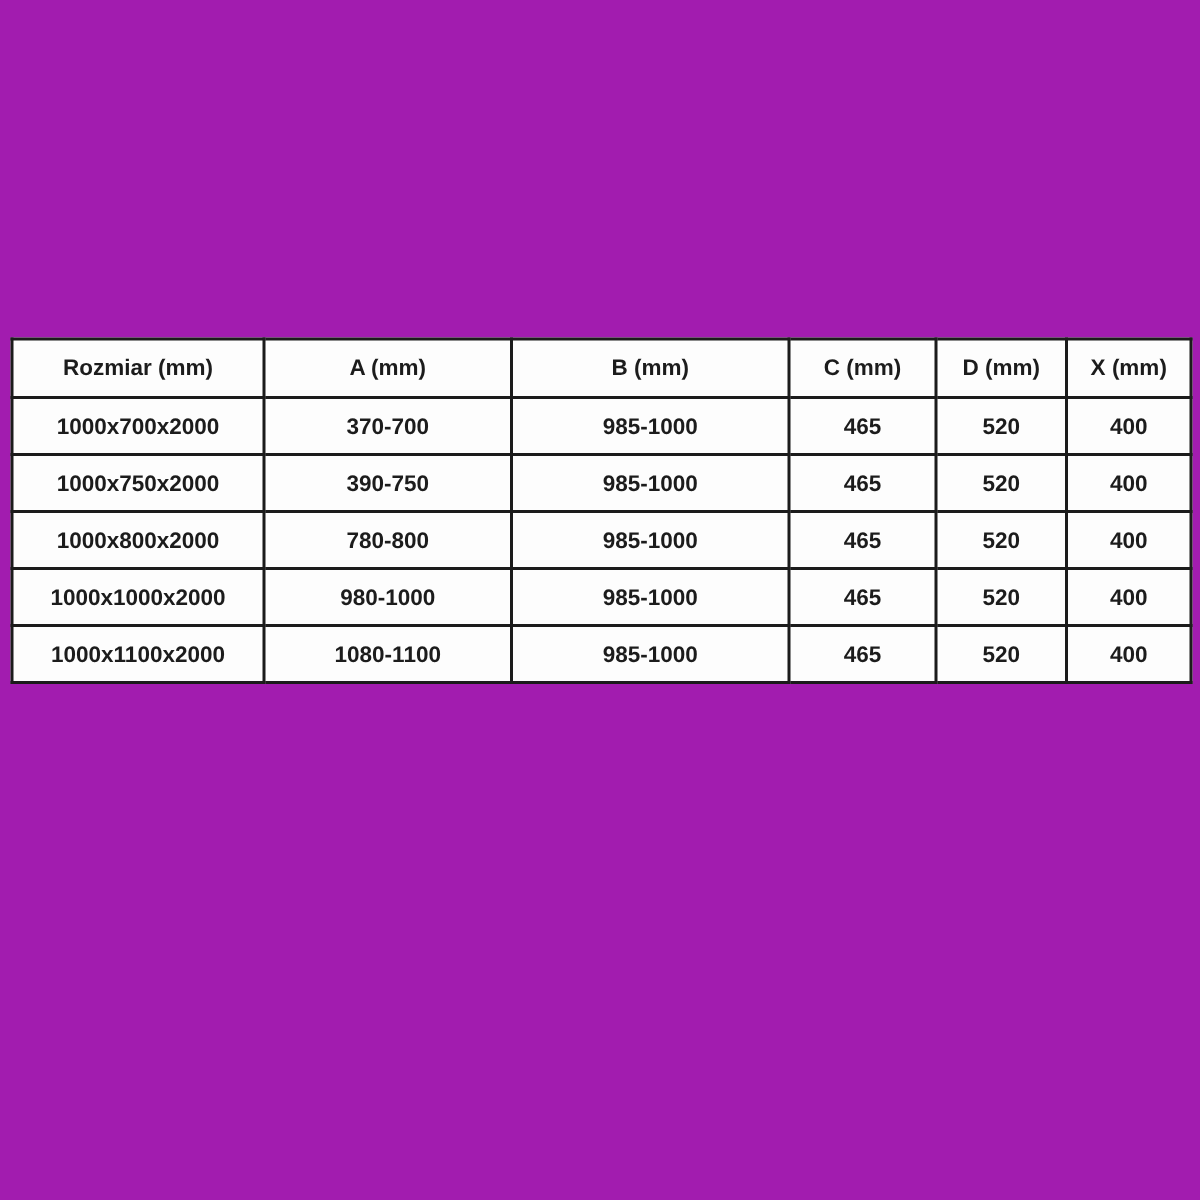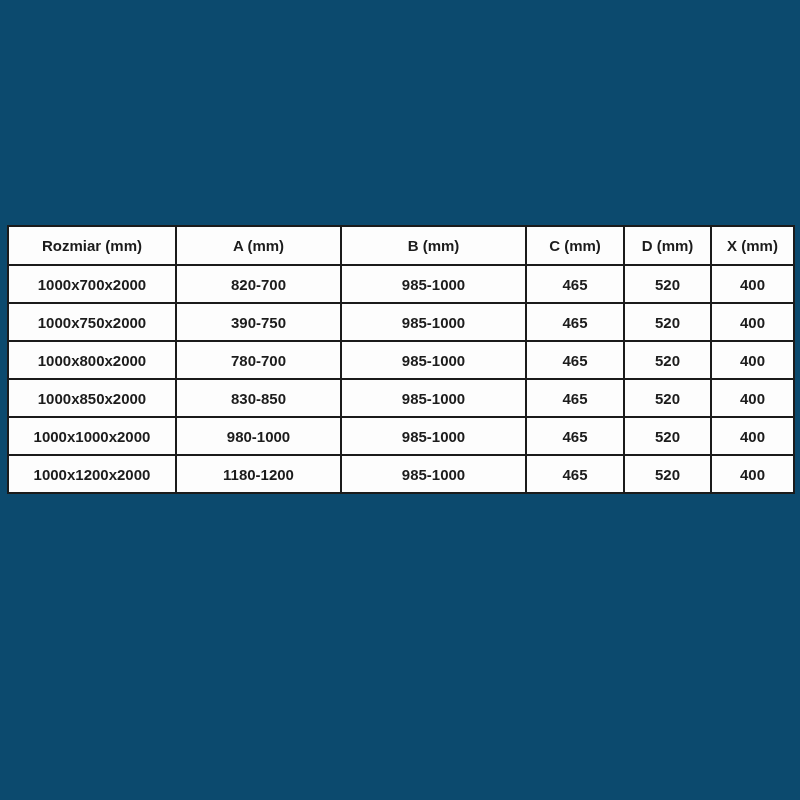--- a/index.html
+++ b/index.html
@@ -46,21 +46,21 @@
     height: 37px;
   }
   table.spec-table td {
     font-weight: bold;
     height: 36px;
   }
 </style>
 </head>
 <body style="background: rgb(61, 61, 61);">
 
-<div class="canvas" style="background: #0c4a6e;">
+<div class="canvas" style="background: #a21caf;">
   <div class="spec-table-wrap">
     <table class="spec-table" style="background: rgb(253, 253, 253);">
       <colgroup>
           <col style="width: 168px;">
           <col style="width: 165px;">
           <col style="width: 185px;">
           <col style="width: 98px;">
           <col style="width: 87px;">
           <col style="width: 83px;">
         </colgroup>
@@ -70,61 +70,53 @@
             <th>A (mm)</th>
             <th>B (mm)</th>
             <th>C (mm)</th>
             <th>D (mm)</th>
             <th>X (mm)</th>
           </tr>
       </thead>
       <tbody>
           <tr>
             <td>1000x700x2000</td>
-            <td>820-700</td>
+            <td>370-700</td>
             <td>985-1000</td>
             <td>465</td>
             <td>520</td>
             <td>400</td>
           </tr>
           <tr>
             <td>1000x750x2000</td>
             <td>390-750</td>
             <td>985-1000</td>
             <td>465</td>
             <td>520</td>
             <td>400</td>
           </tr>
           <tr>
             <td>1000x800x2000</td>
-            <td>780-700</td>
-            <td>985-1000</td>
-            <td>465</td>
-            <td>520</td>
-            <td>400</td>
-          </tr>
-          <tr>
-            <td>1000x850x2000</td>
-            <td>830-850</td>
+            <td>780-800</td>
             <td>985-1000</td>
             <td>465</td>
             <td>520</td>
             <td>400</td>
           </tr>
           <tr>
             <td>1000x1000x2000</td>
             <td>980-1000</td>
             <td>985-1000</td>
             <td>465</td>
             <td>520</td>
             <td>400</td>
           </tr>
           <tr>
-            <td>1000x1200x2000</td>
-            <td>1180-1200</td>
+            <td>1000x1100x2000</td>
+            <td>1080-1100</td>
             <td>985-1000</td>
             <td>465</td>
             <td>520</td>
             <td>400</td>
           </tr>
         </tbody>
     </table>
   </div>
 </div>
 

